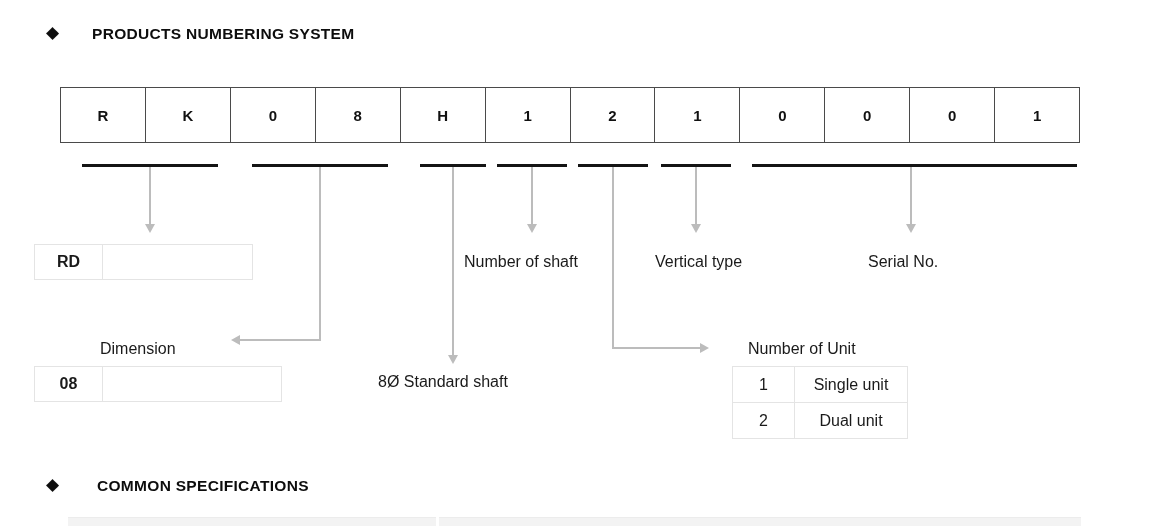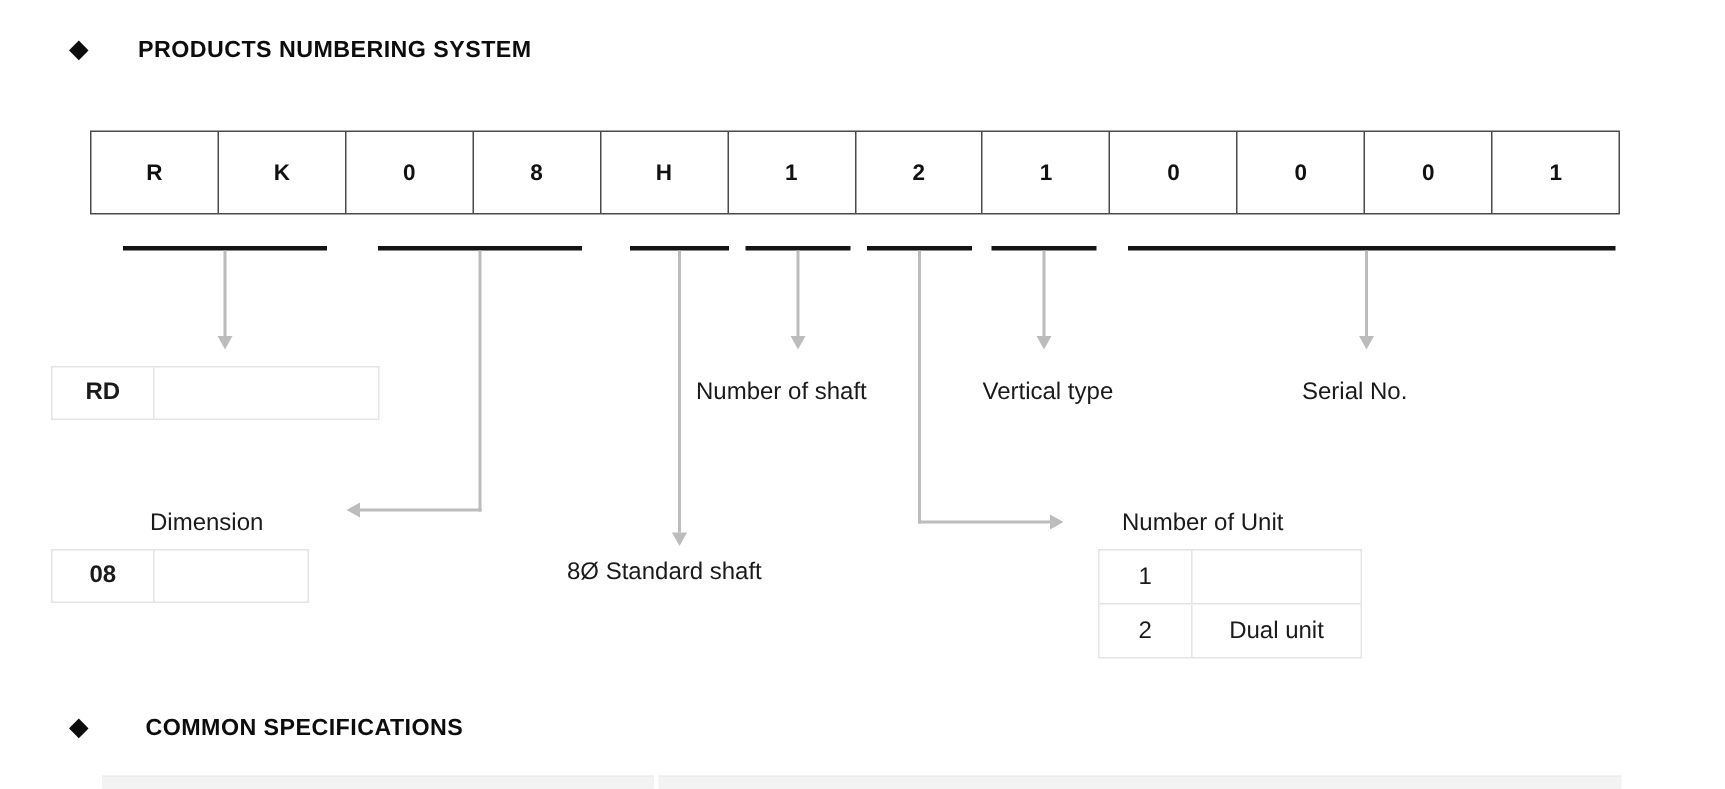--- a/index.html
+++ b/index.html
@@ -123,29 +123,30 @@
   <span class="abs note" style="left:100px;top:340px;">Dimension</span>
   <span class="abs note" style="left:378px;top:373px;">8Ø Standard shaft</span>
   <span class="abs note" style="left:748px;top:340px;">Number of Unit</span>
 
   <div class="abs ltable" style="left:34px;top:244px;width:219px;">
     <div class="lrow pt-row">
       <div class="lcell code pt-code">RD</div>
     </div>
   </div>
 
-  <div class="abs ltable" style="left:34px;top:366px;width:172px;">
+  <div class="abs ltable" style="left:34px;top:366px;width:248px;">
     <div class="lrow pt-row">
       <div class="lcell code pt-code">08</div>
     </div>
   </div>
 
   <div class="abs ltable" style="left:732px;top:366px;width:176px;">
     <div class="lrow u-row">
       <div class="lcell code u-code">1</div>
+      <div class="lcell u-label">Single unit</div>
     </div>
     <div class="lrow u-row">
       <div class="lcell code u-code">2</div>
       <div class="lcell u-label">Dual unit</div>
     </div>
   </div>
 
   <span class="abs diamond" style="left:46px;top:476px;">◆</span>
   <span class="abs sec-title" style="left:97px;top:477px;">COMMON SPECIFICATIONS</span>
 

